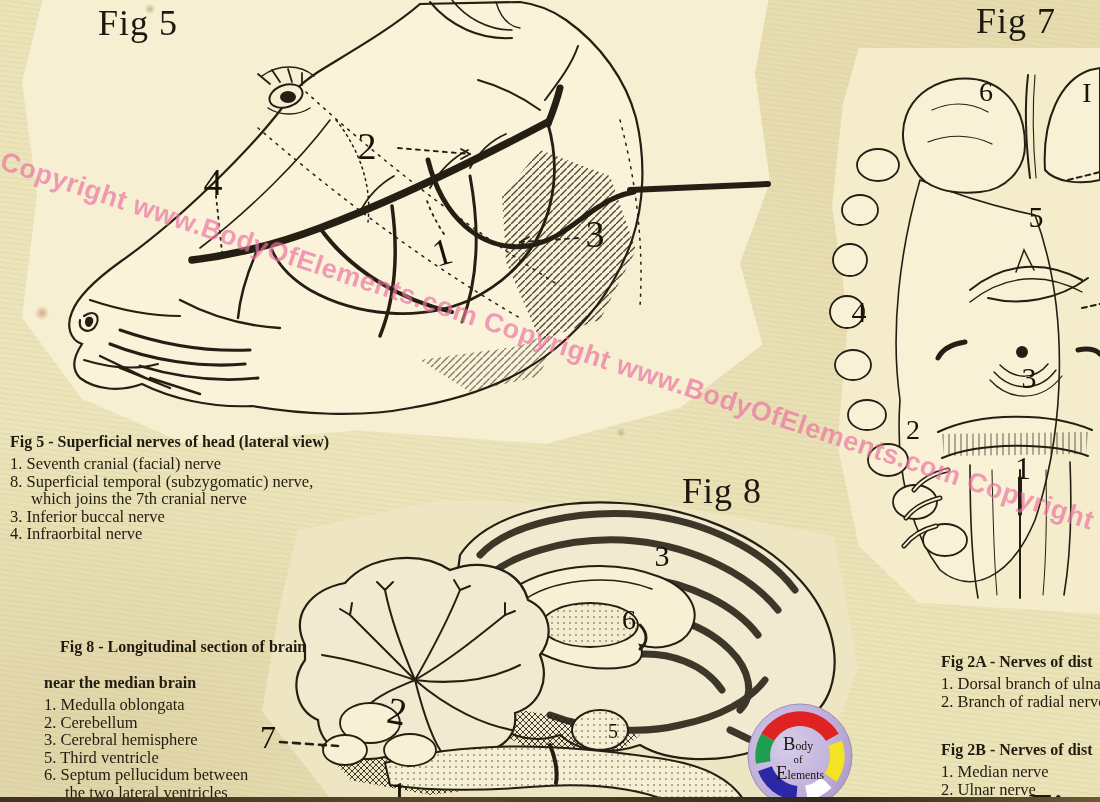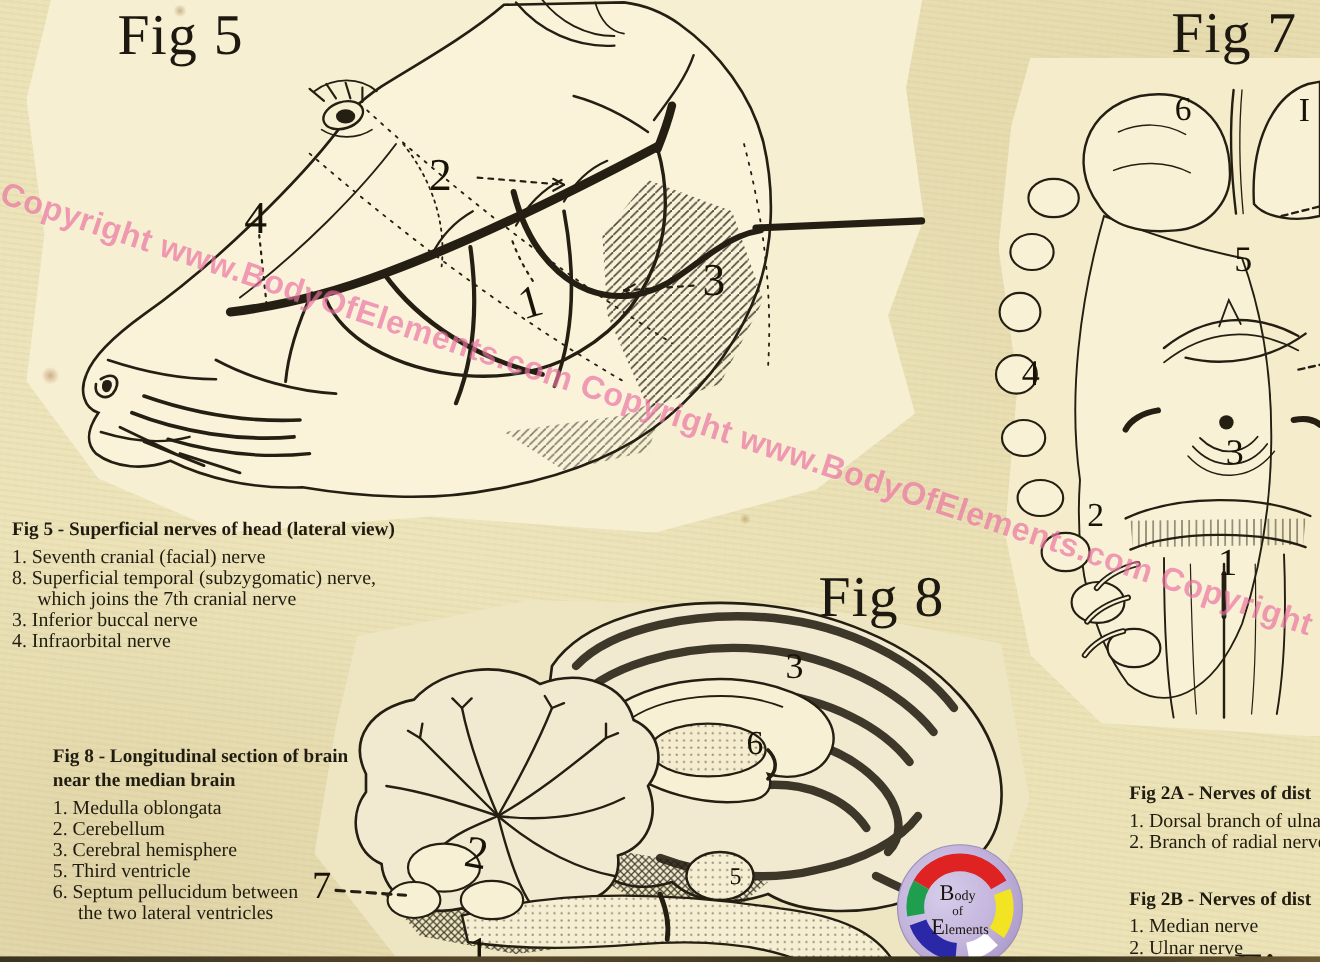--- a/index.html
+++ b/index.html
@@ -7,21 +7,21 @@
     font-family:"Liberation Serif",serif;color:#211c10;
     background:
       radial-gradient(900px 600px at 30% 35%, rgba(255,255,248,.10), transparent 60%),
       radial-gradient(1100px 700px at 88% 15%, rgba(208,188,138,.22), transparent 70%),
       radial-gradient(800px 500px at 8% 95%, rgba(188,168,118,.25), transparent 65%),
       repeating-linear-gradient(7deg, rgba(150,130,80,.05) 0 2px, rgba(255,255,255,.03) 2px 5px),
       #ebe2b6;}
   .patch{position:absolute;background:#f6efd2;filter:drop-shadow(0 2px 3px rgba(110,90,50,.28));z-index:1;}
   svg.art{position:absolute;z-index:2;}
   .stain{position:absolute;border-radius:50%;z-index:2;}
-  .fig-title{position:absolute;z-index:4;font-size:48px;letter-spacing:1px;color:#1d1810;}
+  .fig-title{position:absolute;z-index:4;font-size:36px;letter-spacing:1px;color:#1d1810;}
   .big-fig-title{position:absolute;z-index:4;font-size:44px;color:#1d1810;}
   .cap{position:absolute;z-index:4;}
   .cap h3{margin:0 0 3px 0;font-size:16px;line-height:20px;font-weight:bold;}
   .cap p{margin:0;font-size:16.5px;line-height:17.6px;}
   .cap p.wrap{padding-left:21px;}
   .cap .gap{height:16px;}
   .cap.clip p, .cap.clip h3{white-space:nowrap;}
   .dnum{position:absolute;z-index:3;font-family:"Liberation Serif",serif;color:#171307;
     transform:translate(-50%,-50%);line-height:1;}
   .watermark{position:absolute;left:6px;top:146px;z-index:5;width:1500px;
@@ -264,21 +264,21 @@
   <div class="cap" style="left:10px;top:432px;">
     <h3>Fig 5 - Superficial nerves of head (lateral view)</h3>
     <p>1. Seventh cranial (facial) nerve</p>
     <p>8. Superficial temporal (subzygomatic) nerve,</p>
     <p class="wrap">which joins the 7th cranial nerve</p>
     <p>3. Inferior buccal nerve</p>
     <p>4. Infraorbital nerve</p>
   </div>
 
   <div class="cap" style="left:44px;top:621px;">
-    <h3 style="margin:0;">Fig 8 - Longitudinal section of brain</h3>
+    <h3 style="margin:16px;">Fig 8 - Longitudinal section of brain</h3>
     <h3>near the median brain</h3>
     <p>1. Medulla oblongata</p>
     <p>2. Cerebellum</p>
     <p>3. Cerebral hemisphere</p>
     <p>5. Third ventricle</p>
     <p>6. Septum pellucidum between</p>
     <p class="wrap">the two lateral ventricles</p>
   </div>
 
   <div class="cap clip" style="left:941px;top:652px;width:200px;">

